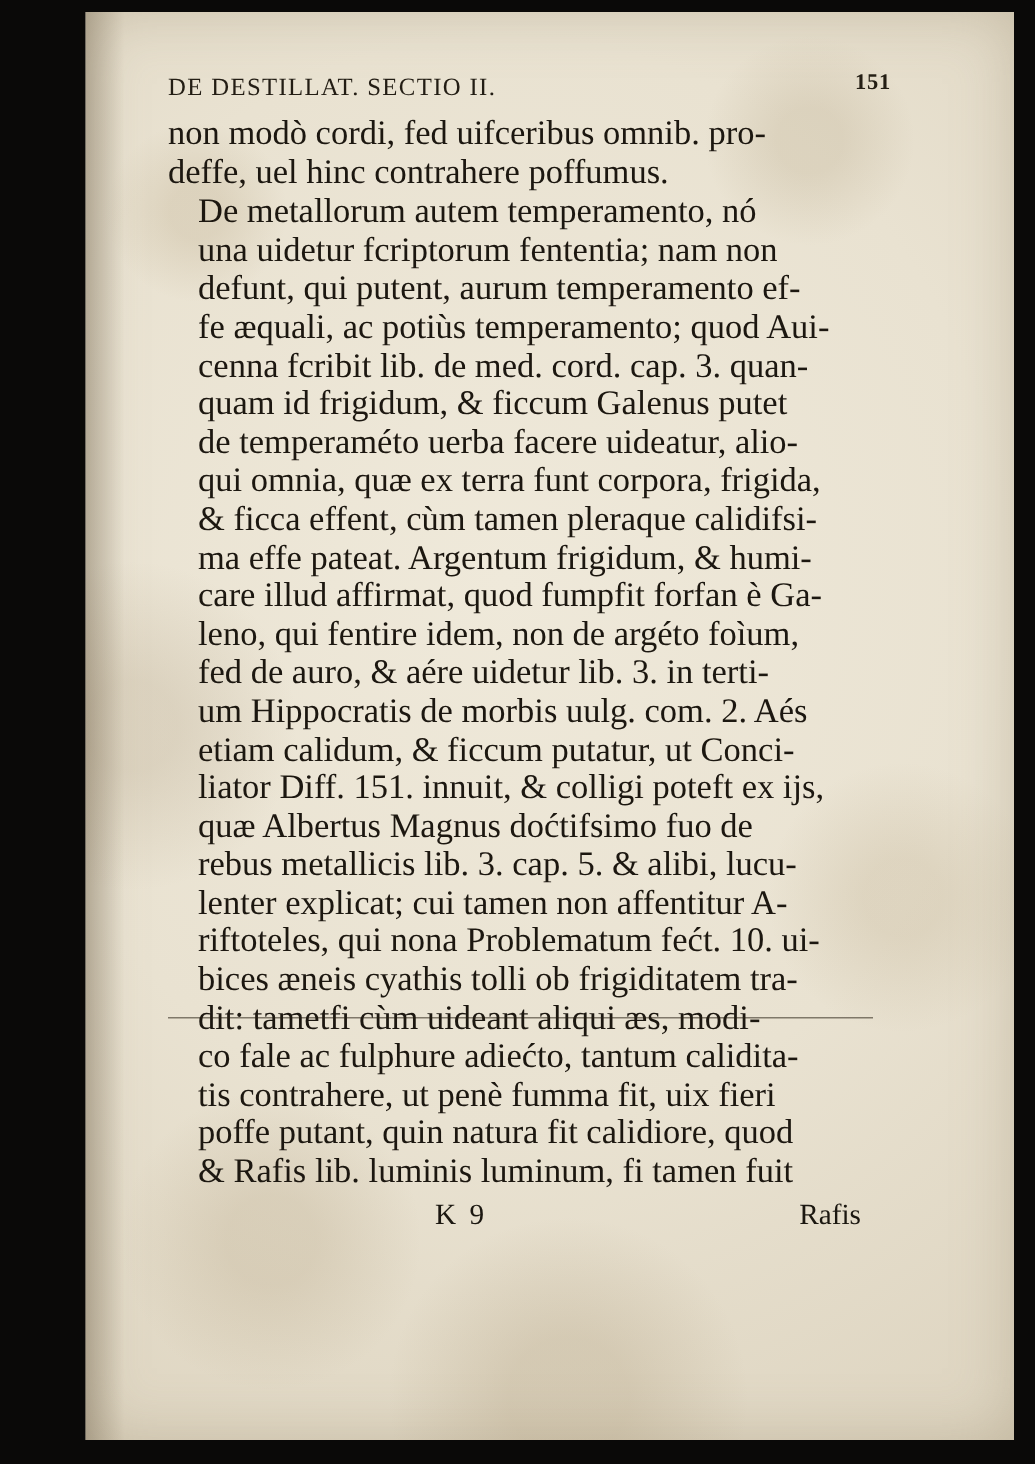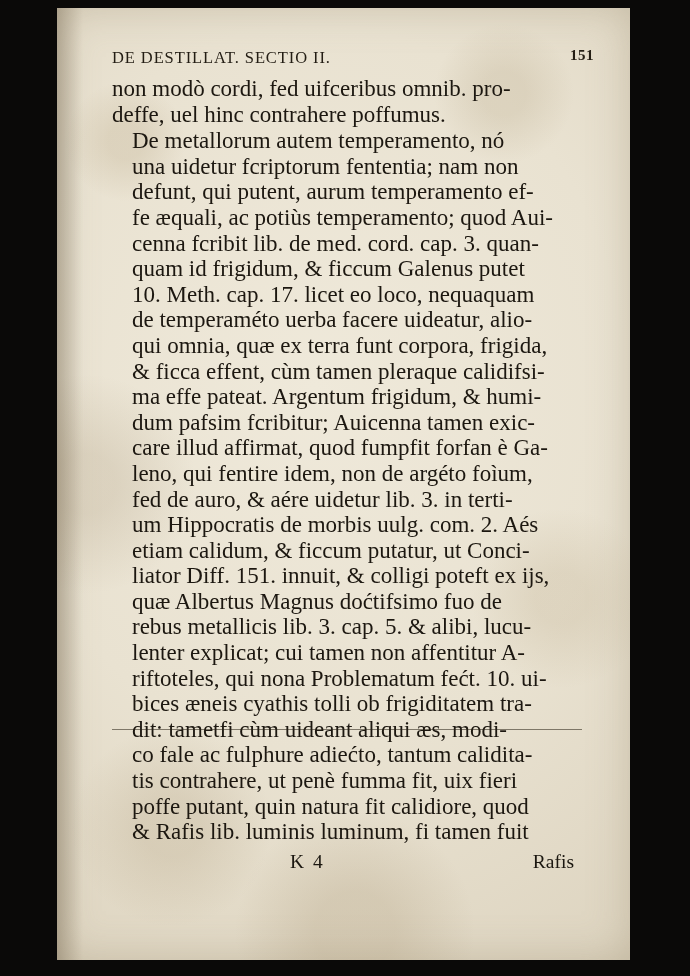--- a/index.html
+++ b/index.html
@@ -24,20 +24,21 @@
   
   #paper {
     position: absolute;
     left: 57px;
     top: 8px;
     width: 573px;
     height: 952px;
     background:
       radial-gradient(ellipse 120% 85% at 45% 40%, #efe9da 0%, #e9e2d1 45%, #ded5c1 80%, #cfc5ae 100%);
     box-shadow: inset 0 0 40px rgba(150,135,105,0.35);
+    padding-left: 46px;
   }
   
   #paper::before {
     content: "";
     position: absolute;
     inset: 0;
     background:
       radial-gradient(circle at 12% 14%, rgba(175,155,118,0.22) 0 18px, rgba(0,0,0,0) 60px),
       radial-gradient(circle at 78% 9%, rgba(168,150,115,0.20) 0 22px, rgba(0,0,0,0) 70px),
       radial-gradient(circle at 88% 62%, rgba(170,150,112,0.18) 0 26px, rgba(0,0,0,0) 90px),
@@ -163,44 +164,42 @@
         <span class="line">deffe, uel hinc contrahere poffumus.</span>
       </p>
 
       <p class="para indent">
         <span class="line">De metallorum autem temperamento, nó</span>
         <span class="line">una uidetur fcriptorum fententia; nam non</span>
         <span class="line">defunt, qui putent, aurum temperamento ef-</span>
         <span class="line">fe æquali, ac potiùs temperamento; quod Aui-</span>
         <span class="line">cenna fcribit lib. de med. cord. cap. 3. quan-</span>
         <span class="line">quam id frigidum, &amp; ficcum Galenus putet</span>
-        <span class="line">10. Meth. cap. 17. licet eo loco, nequaquam</span>
         <span class="line">de temperaméto uerba facere uideatur, alio-</span>
         <span class="line">qui omnia, quæ ex terra funt corpora, frigida,</span>
         <span class="line">&amp; ficca effent, cùm tamen pleraque calidifsi-</span>
         <span class="line">ma effe pateat. Argentum frigidum, &amp; humi-</span>
-        <span class="line">dum pafsim fcribitur; Auicenna tamen exic-</span>
         <span class="line">care illud affirmat, quod fumpfit forfan è Ga-</span>
         <span class="line">leno, qui fentire idem, non de argéto foìum,</span>
         <span class="line">fed de auro, &amp; aére uidetur lib. 3. in terti-</span>
         <span class="line">um Hippocratis de morbis uulg. com. 2. Aés</span>
         <span class="line">etiam calidum, &amp; ficcum putatur, ut Conci-</span>
         <span class="line">liator Diff. 151. innuit, &amp; colligi poteft ex ijs,</span>
         <span class="line">quæ Albertus Magnus doćtifsimo fuo de</span>
         <span class="line">rebus metallicis lib. 3. cap. 5. &amp; alibi, lucu-</span>
         <span class="line">lenter explicat; cui tamen non affentitur A-</span>
         <span class="line">riftoteles, qui nona Problematum fećt. 10. ui-</span>
         <span class="line">bices æneis cyathis tolli ob frigiditatem tra-</span>
         <span class="line struck">dit: tametfi cùm uideant aliqui æs, modi-</span>
         <span class="line">co fale ac fulphure adiećto, tantum calidita-</span>
         <span class="line">tis contrahere, ut penè fumma fit, uix fieri</span>
         <span class="line">poffe putant, quin natura fit calidiore, quod</span>
         <span class="line">&amp; Rafis lib. luminis luminum, fi tamen fuit</span>
       </p>
 
       <div class="footline">
-        <span class="signature">K 4</span>
+        <span class="signature">K 9</span>
         <span class="catchword">Rafis</span>
       </div>
 
     </div>
   </div>
 </div>
 
 </body></html>

